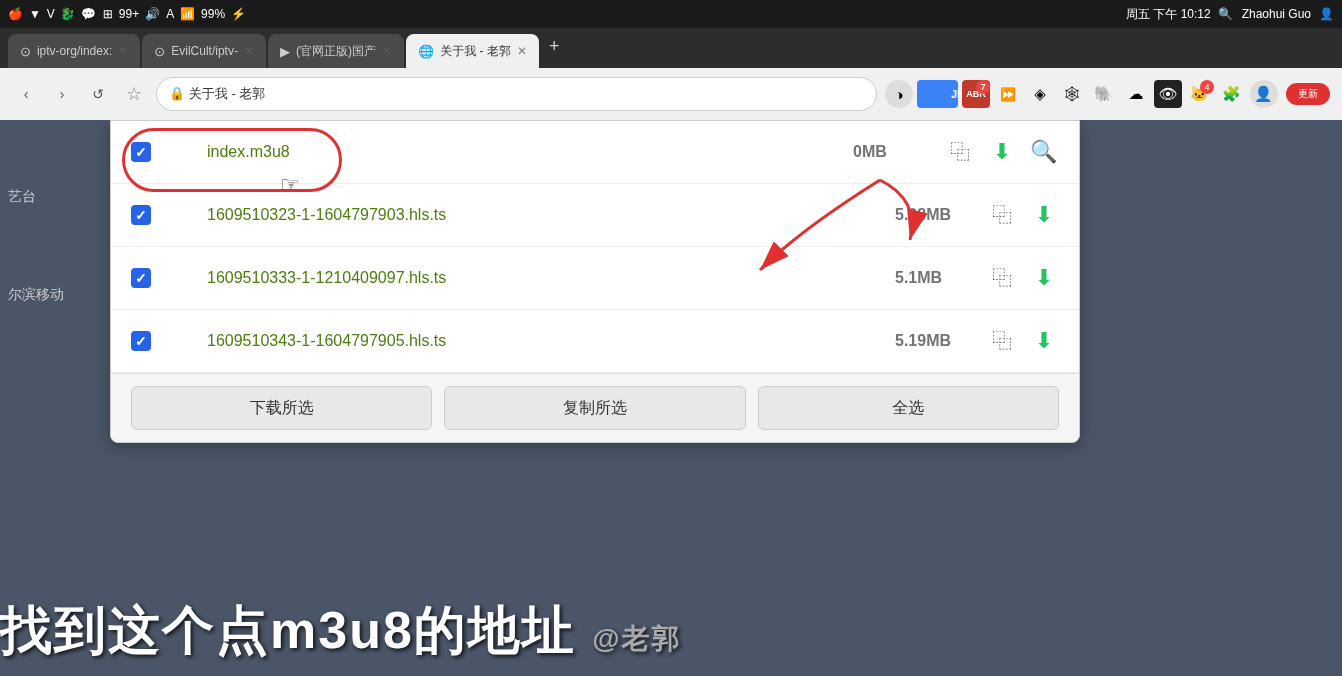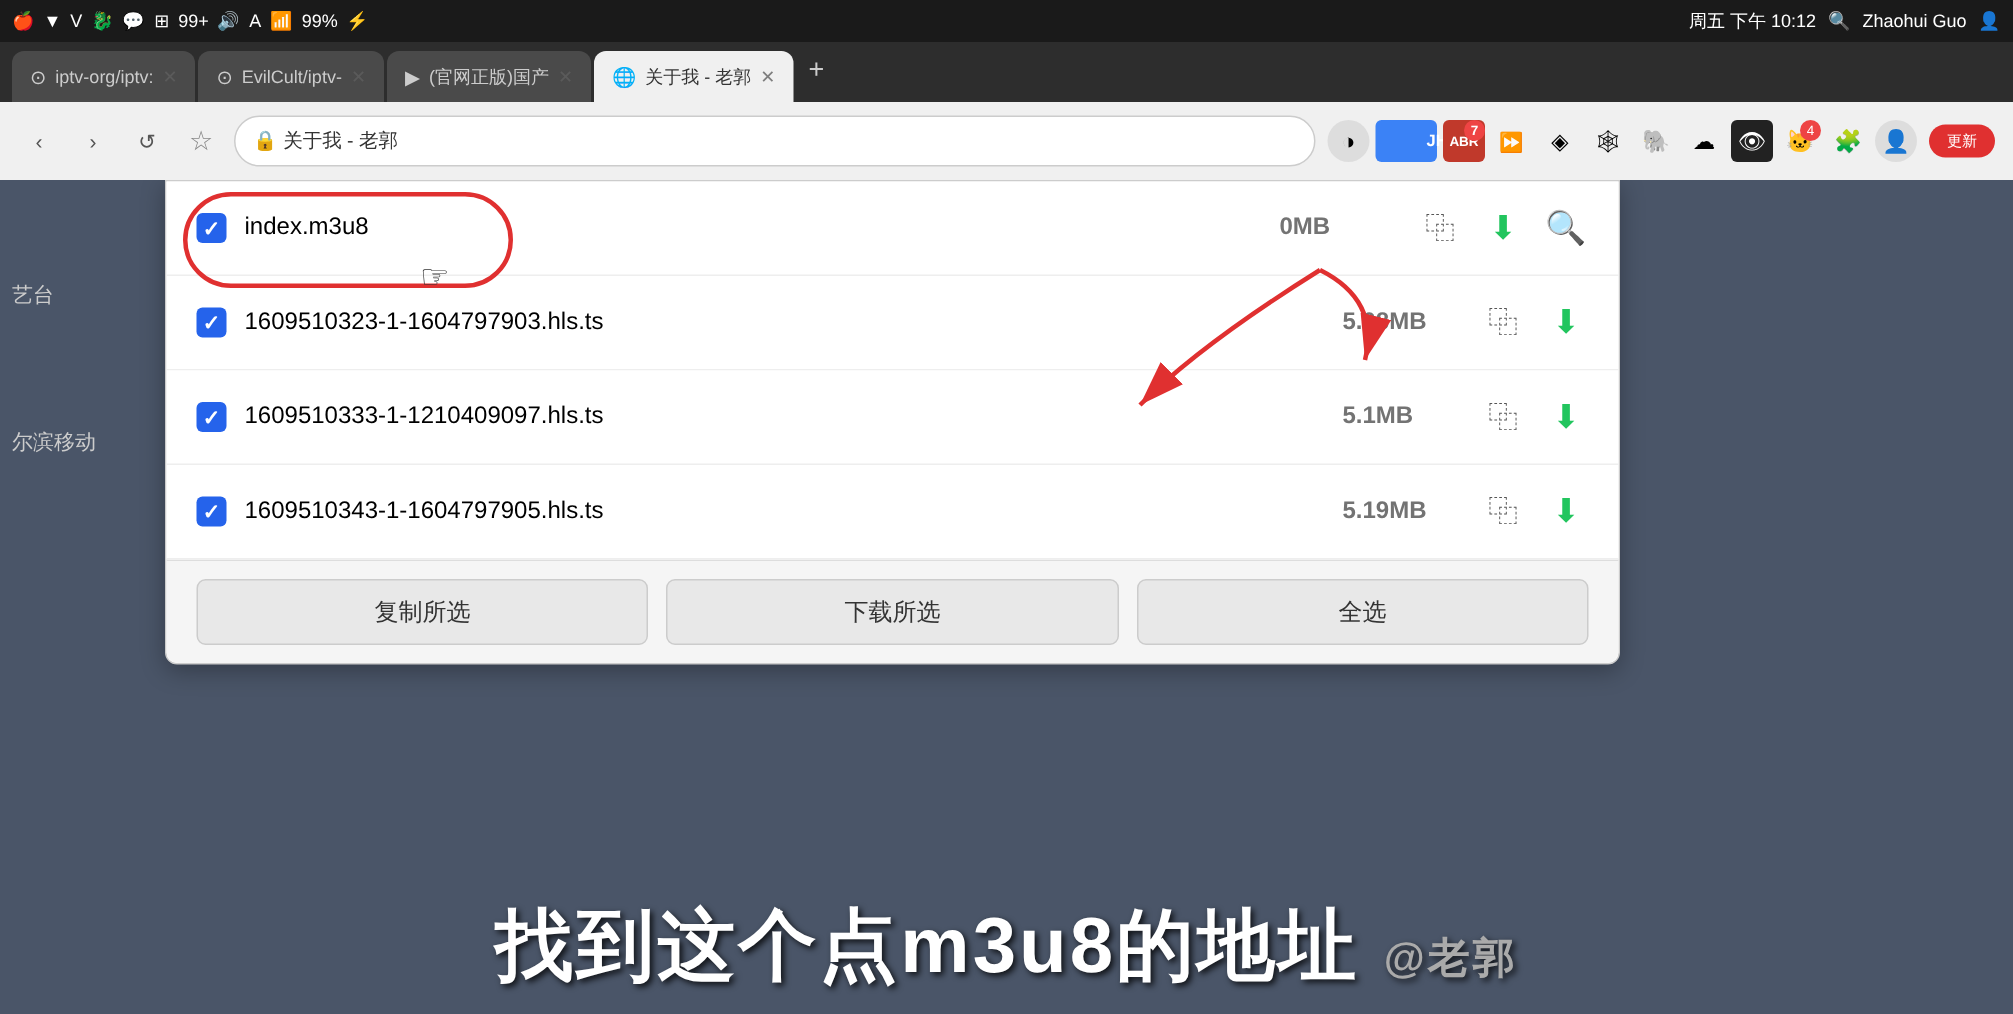--- a/index.html
+++ b/index.html
@@ -167,21 +167,20 @@
       font-size: 14px;
       padding: 8px;
     }
 
     
     .subtitle {
       position: absolute;
       bottom: 10px;
       left: 0;
       right: 0;
-      text-align: center;
       font-size: 52px;
       font-weight: 900;
       color: #fff;
       text-shadow: 2px 2px 4px rgba(0,0,0,0.8);
       letter-spacing: 2px;
     }
     .subtitle-small {
       font-size: 28px;
       color: #aaa;
     }
@@ -221,21 +220,22 @@
     }
     .checkbox-check {
       color: white;
       font-size: 14px;
       font-weight: bold;
     }
 
     .file-name {
       flex: 1;
       font-size: 16px;
-      color: #000000;
+      color: #4d7c0f;
+      margin-left: 44px;
     }
     .file-size {
       font-size: 16px;
       font-weight: 600;
       color: #737373;
       min-width: 80px;
       text-align: left;
     }
     .action-icon {
       width: 30px;
@@ -318,21 +318,21 @@
     <span>周五 下午 10:12</span>
     <span>🔍</span>
     <span>Zhaohui Guo</span>
     <span>👤</span>
   </div>
 </div>
 
 <div class="tab-bar">
   <div class="tab inactive">
     <span class="tab-icon">⊙</span>
-    <span class="tab-label">iptv-org/iptv:</span>
+    <span class="tab-label">iptv-org/index:</span>
     <span class="tab-close">✕</span>
   </div>
   <div class="tab inactive">
     <span class="tab-icon">⊙</span>
     <span class="tab-label">EvilCult/iptv-</span>
     <span class="tab-close">✕</span>
   </div>
   <div class="tab inactive">
     <span class="tab-icon">▶</span>
     <span class="tab-label">(官网正版)国产</span>
@@ -421,22 +421,22 @@
       <div class="checkbox">
         <span class="checkbox-check">✓</span>
       </div>
       <span class="file-name">1609510343-1-1604797905.hls.ts</span>
       <span class="file-size">5.19MB</span>
       <div class="action-icon" style="font-size:20px;">⿻</div>
       <div class="action-icon green">⬇</div>
     </div>
 
     <div class="download-buttons">
+      <button class="dl-btn">下载所选</button>
       <button class="dl-btn">复制所选</button>
-      <button class="dl-btn">下载所选</button>
       <button class="dl-btn">全选</button>
     </div>
   </div>
 
   <div class="red-circle"></div>
 
   <svg style="position:absolute;top:50px;left:600px;width:400px;height:120px;pointer-events:none;z-index:200;">
 
     <defs>
       <marker id="arrowhead" markerWidth="10" markerHeight="7" refX="10" refY="3.5" orient="auto">

